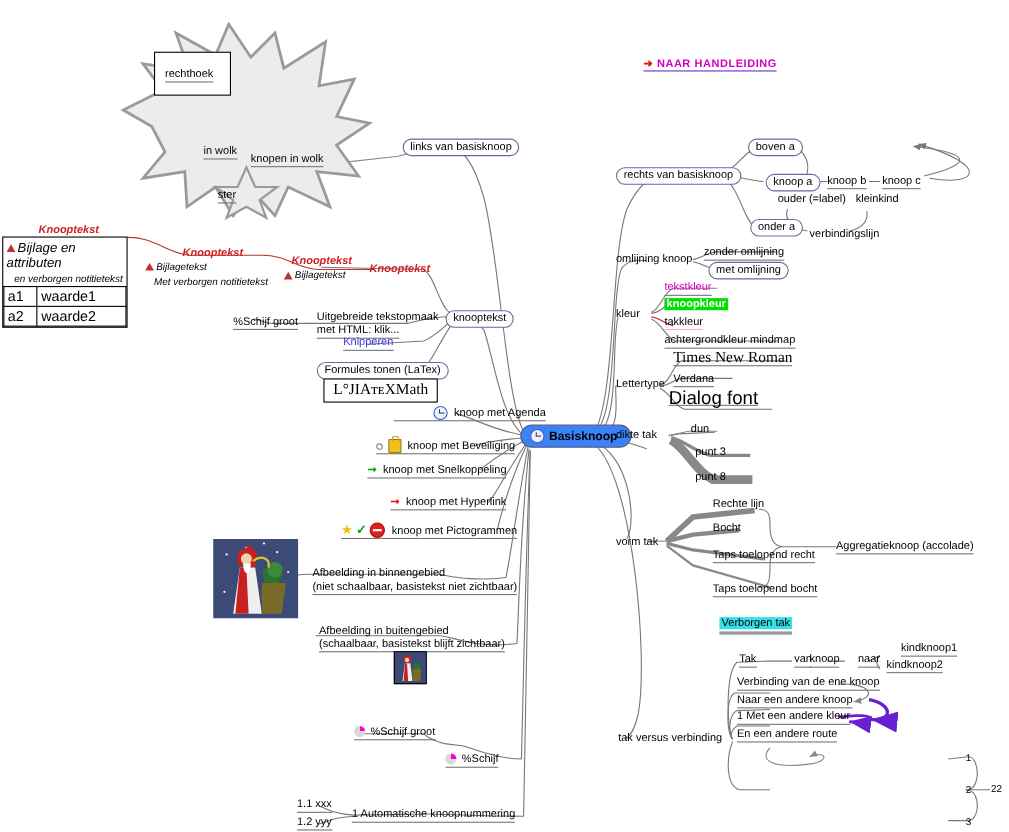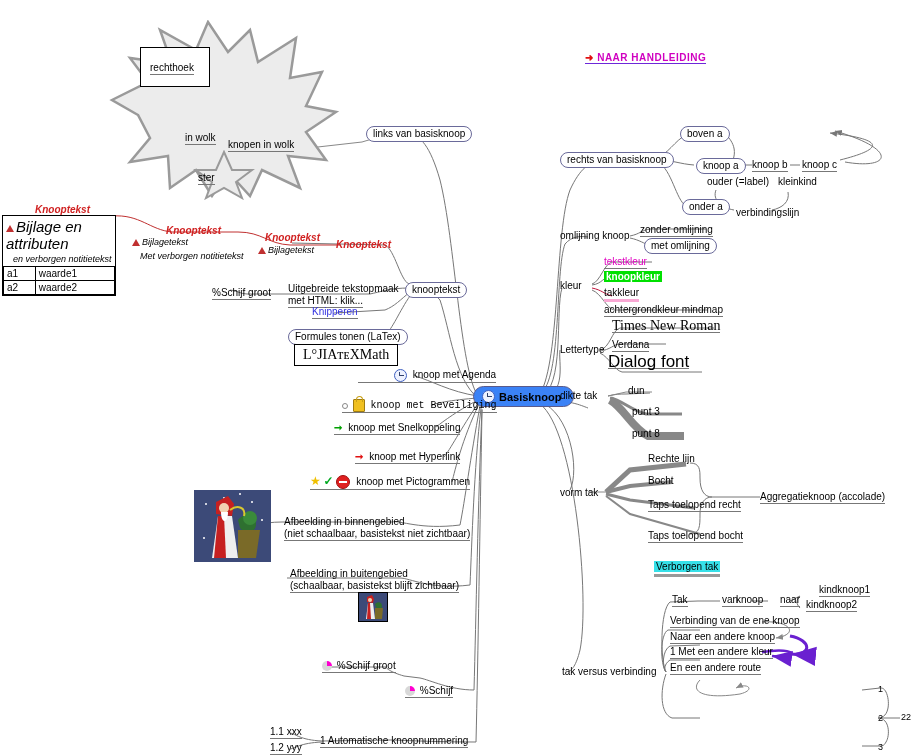--- a/index.html
+++ b/index.html
@@ -14,21 +14,21 @@
   .red{color:#d02020;}
   .magenta{color:#e000c0;}
   .green-bg{background:#00e000;color:#ffffff;font-weight:bold;padding:0 2px;}
   .cyan-bg{background:#36e0e8;padding:0 2px;}
   .italic{font-style:italic;}
   .center-node{position:absolute;border:1px solid #5a5a8a;border-radius:14px;
        background:#3b82f6;padding:3px 12px 3px 8px;font-size:11px;font-weight:bold;
        display:flex;align-items:center;gap:4px;}
   .attach-box{position:absolute;border:1px solid #000;background:#fff;font-size:9px;}
   .attach-box table{border-collapse:collapse;width:100%;}
-  .attach-box td{border:1px solid #000;padding:1px 3px;font-size:10px;}
+  .attach-box td{border:1px solid #000;padding:1px 3px;font-size:13px;}
   .tri{display:inline-block;width:0;height:0;border-left:4px solid transparent;
        border-right:4px solid transparent;border-bottom:7px solid #c03030;
        vertical-align:middle;margin-right:2px;}
   .icon{display:inline-block;vertical-align:middle;}
   .clock{width:11px;height:11px;border-radius:50%;border:1.5px solid #4060c0;
       background:#eef2ff;position:relative;}
   .clock:after{content:"";position:absolute;left:4px;top:2px;width:1px;height:4px;background:#30406a;}
   .clock:before{content:"";position:absolute;left:5px;top:5px;width:4px;height:1px;background:#30406a;}
   .lock{width:10px;height:11px;background:#f0c020;border:1px solid #a07c10;border-radius:1px;position:relative;}
   .lock:before{content:"";position:absolute;left:2px;top:-4px;width:5px;height:5px;
@@ -216,21 +216,21 @@
     <span class="arr-red">➜</span>
     <span>NAAR HANDLEIDING</span>
   </div>
 
   <div style="position:absolute;left:2px;top:204px;">
     <div class="node" style="position:relative;left:33px;top:0;font-weight:bold;font-style:italic;font-size:10px;">
       <span class="red">Knooptekst</span>
     </div>
   </div>
   <div class="attach-box" style="left:2px;top:215px;width:112px;">
-    <div style="padding:2px 3px;font-style:italic;font-size:15px;">
+    <div style="padding:2px 3px;font-style:italic;font-size:12px;">
       <span class="tri"></span><span>Bijlage en attributen</span>
     </div>
     <div style="padding:0 3px 2px 10px;font-style:italic;font-size:9px;">en verborgen notitietekst</div>
     <table>
       <tbody>
           <tr>
         <td>a1</td>
         <td>waarde1</td>
       </tr>
       <tr>
@@ -269,21 +269,21 @@
     <span>Basisknoop</span>
   </div>
 
   <div class="node u" style="left:358px;top:369px;padding-left:36px;">
     <span class="icon clock"></span>
     <span style="margin-left:3px;">knoop met Agenda</span>
   </div>
   <div class="node u" style="left:342px;top:399px;">
     <span style="display:inline-block;width:4px;height:4px;border:1px solid #888;border-radius:50%;vertical-align:middle;margin-right:2px;"></span>
     <span class="icon lock"></span>
-    <span style="margin-left:3px;font-family:Liberation Mono, monospace;">knoop met Beveiliging</span>
+    <span style="margin-left:3px;">knoop met Beveiliging</span>
   </div>
   <div class="node u" style="left:334px;top:422px;">
     <span class="arr-green">➞</span>
     <span style="margin-left:3px;">knoop met Snelkoppeling</span>
   </div>
   <div class="node u" style="left:355px;top:451px;">
     <span class="arr-red">➞</span>
     <span style="margin-left:3px;">knoop met Hyperlink</span>
   </div>
   <div class="node u" style="left:310px;top:475px;">
@@ -355,21 +355,21 @@
 
   <div class="node" style="left:560px;top:230px;">omlijning knoop</div>
   <div class="node u" style="left:640px;top:224px;">zonder omlijning</div>
   <div class="node oval" style="left:644px;top:238px;">met omlijning</div>
 
   <div class="node" style="left:560px;top:280px;">kleur</div>
   <div class="node u magenta" style="left:604px;top:256px;">tekstkleur</div>
   <div class="node" style="left:604px;top:271px;">
     <span class="green-bg">knoopkleur</span>
   </div>
-  <div class="node" style="left:604px;top:287px;border-bottom:3px solid #f9a8d4;">takkleur</div>
+  <div class="node" style="left:604px;top:287px;border-bottom:1px solid #f9a8d4;">takkleur</div>
   <div class="node u" style="left:604px;top:304px;">achtergrondkleur mindmap</div>
 
   <div class="node" style="left:560px;top:344px;">Lettertype</div>
   <div class="node u serif" style="left:612px;top:320px;font-size:14px;">Times New Roman</div>
   <div class="node u" style="left:612px;top:339px;font-size:10px;">Verdana</div>
   <div class="node u" style="left:608px;top:356px;font-size:17px;">Dialog font</div>
 
   <div class="node" style="left:560px;top:390px;">dikte tak</div>
   <div class="node" style="left:628px;top:385px;">dun</div>
   <div class="node" style="left:632px;top:406px;">punt 3</div>

